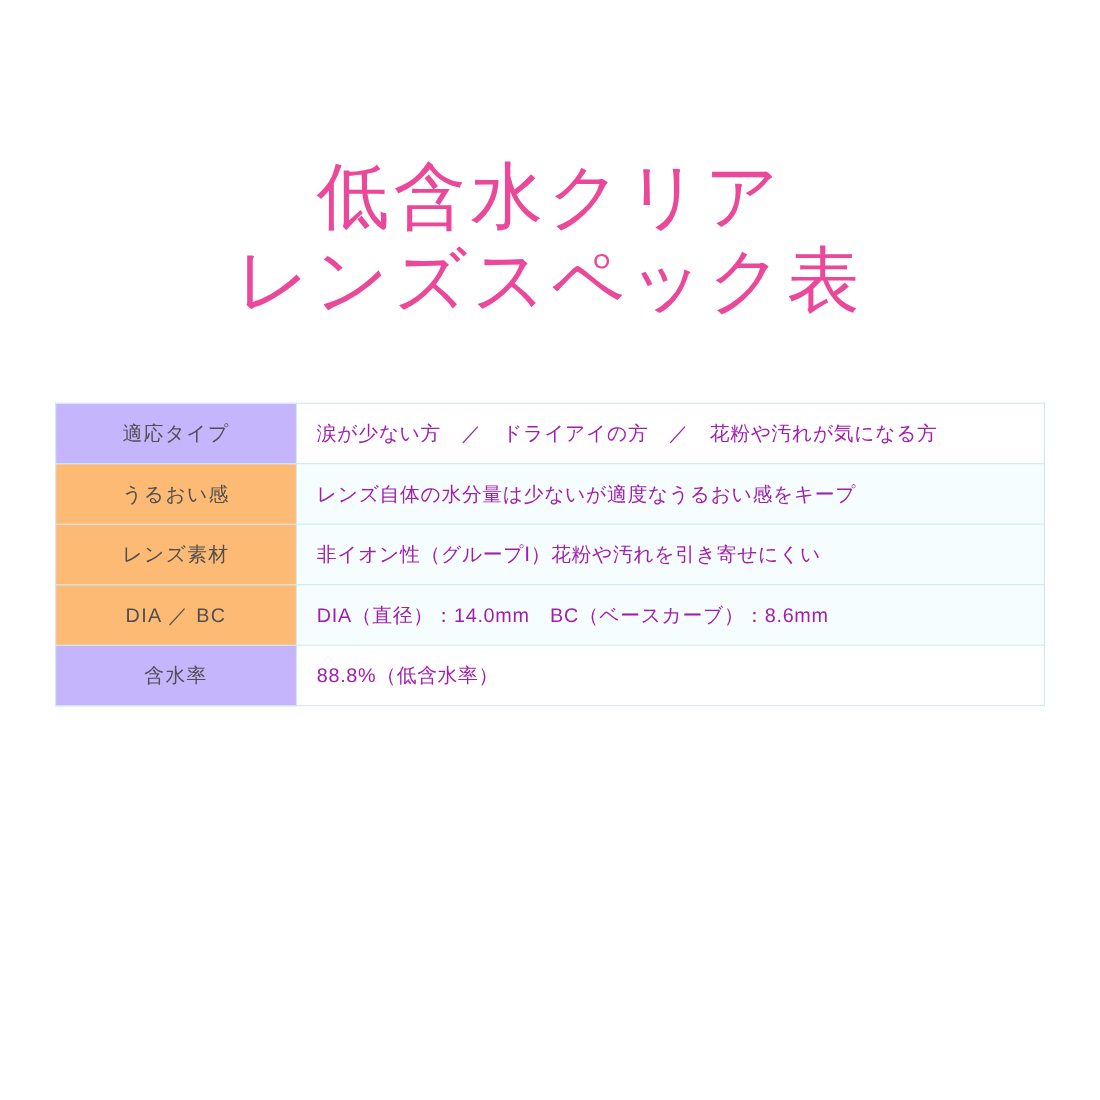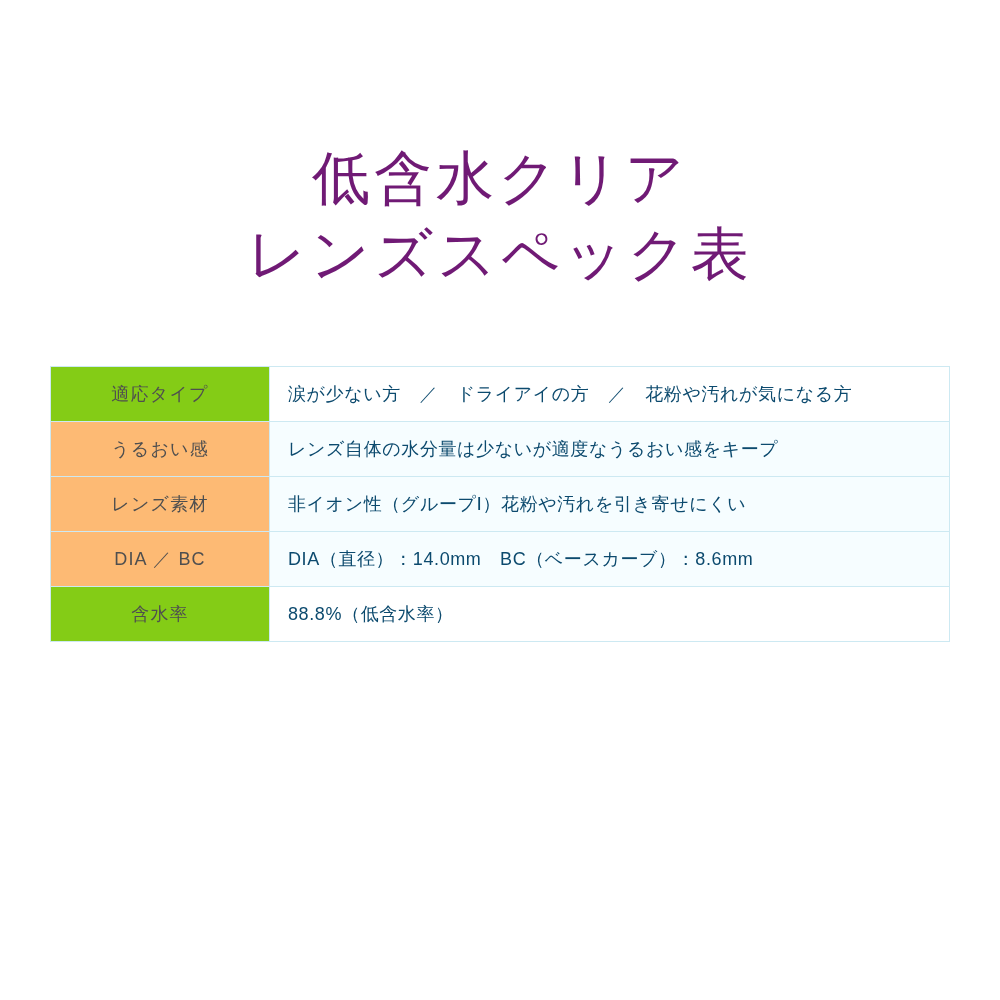--- a/index.html
+++ b/index.html
@@ -20,50 +20,50 @@
     box-sizing: border-box;
   }
   .title-block {
     position: absolute;
     left: 0;
     top: 140px;
     width: 1000px;
     text-align: center;
   }
   .title-line {
-    color: #701a75;
-    font-size: 58px;
+    color: #ec4899;
+    font-size: 66px;
     line-height: 76px;
     letter-spacing: 4px;
     font-weight: 500;
     white-space: pre;
   }
   .spec-table {
     position: absolute;
     left: 50px;
     top: 366px;
     width: 900px;
     border-collapse: collapse;
     table-layout: fixed;
   }
   .spec-table tr {
     height: 55px;
   }
   .spec-table td {
     border: 1px solid #cde9f2;
     padding: 0 14px;
     vertical-align: middle;
-    color: #0c4a6e;
+    color: #a21caf;
     font-size: 18px;
     letter-spacing: 0.6px;
   }
   .spec-table td.label {
     width: 190px;
     text-align: center;
-    background: #84cc16;
+    background: #c4b5fd;
     color: #4f4f4f;
     font-size: 18px;
     letter-spacing: 1.2px;
   }
   .spec-table tr.alt td.value {
     background: #f6fdff;
   }
   .spec-table td.value {
     background: #ffffff;
     padding-left: 18px;

